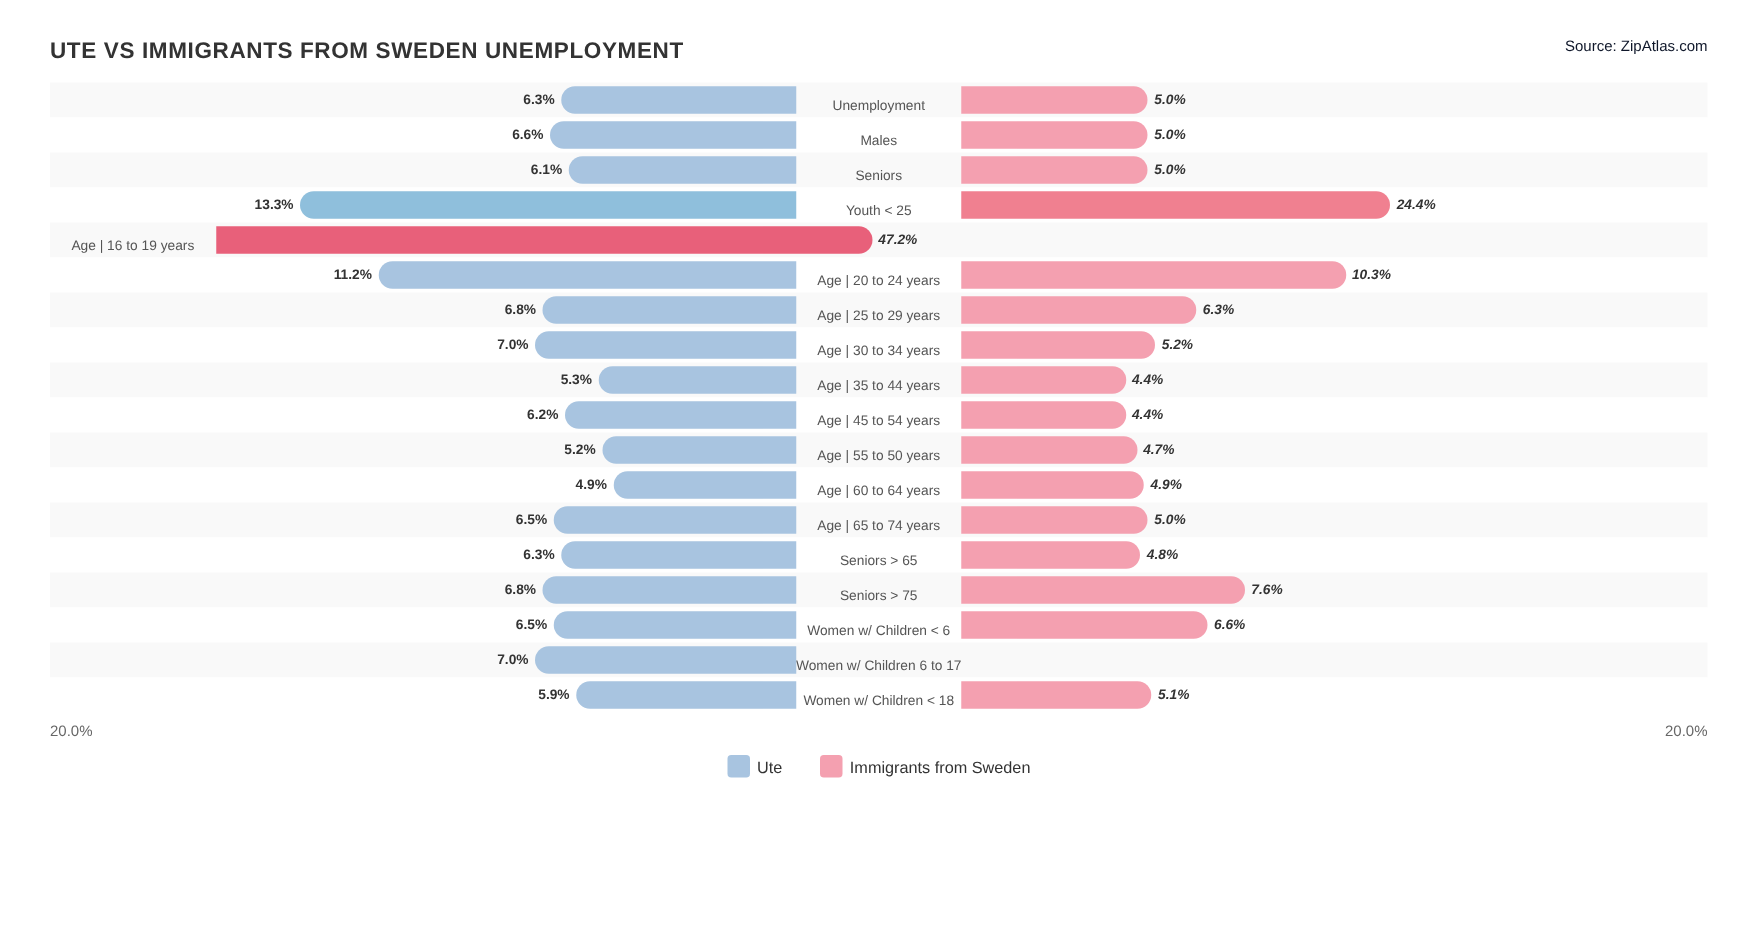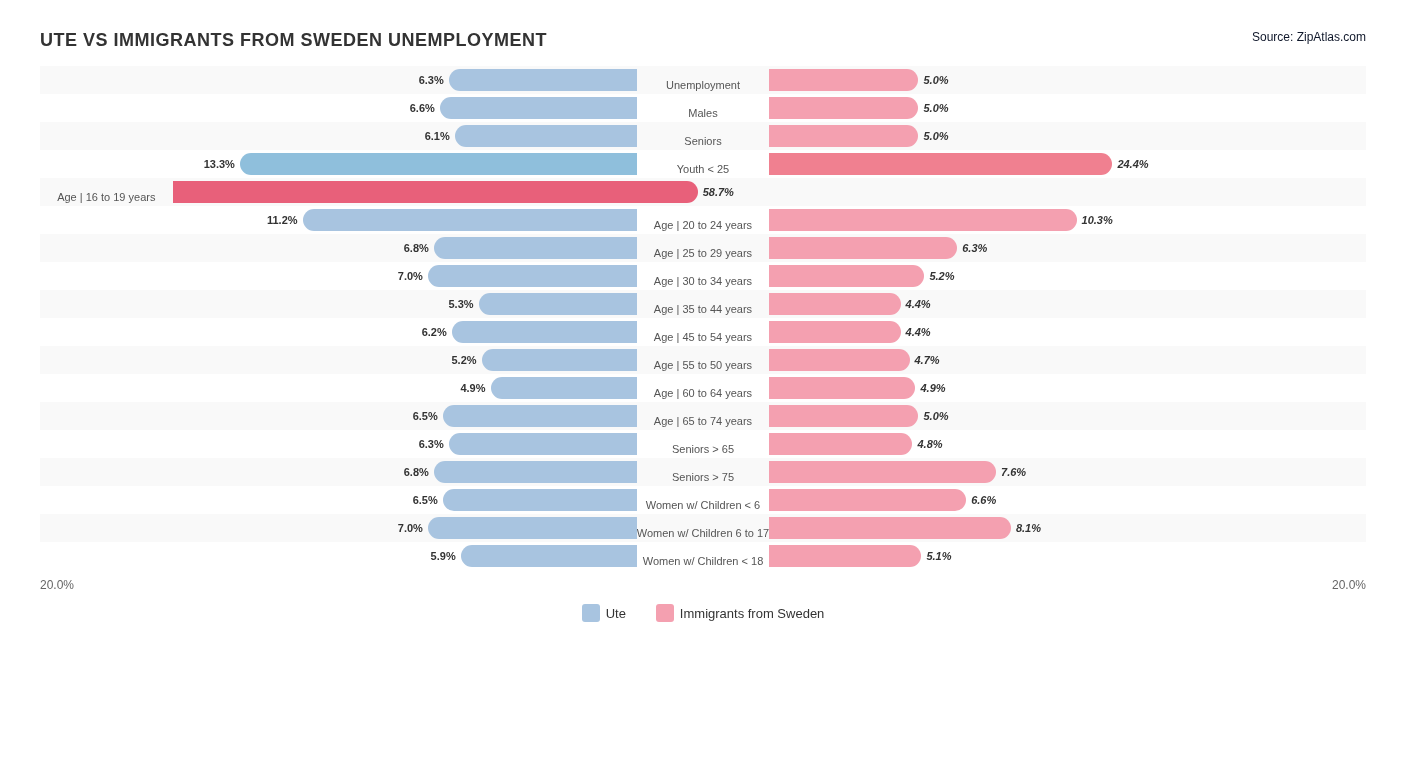--- a/index.html
+++ b/index.html
@@ -215,21 +215,21 @@
       <div class="bar-right bar-sweden" style="width: 57.49999999999999%; background-color: #f08090;">
       </div>
       <span class="right-val">24.4%</span>
     </div>
   </div>
       <div class="chart-row-item">
     <div class="center-label">Age | 16 to 19 years</div>
     <div class="right-section">
       <div class="bar-right bar-sweden" style="width: 88%; background-color: #e8607a;">
       </div>
-      <span class="right-val">58.7%</span>
+      <span class="right-val">47.2%</span>
     </div>
   </div>
       <div class="chart-row-item">
     <div class="left-section">
       <span class="left-val">11.2%</span>
       <div class="bar-left bar-ute" style="width: 56.00000000000001%; background-color: #a8c4e0;">
       </div>
     </div>
     <div class="center-label">Age | 20 to 24 years</div>
     <div class="right-section">
@@ -368,25 +368,20 @@
       <span class="right-val">6.6%</span>
     </div>
   </div>
       <div class="chart-row-item">
     <div class="left-section">
       <span class="left-val">7.0%</span>
       <div class="bar-left bar-ute" style="width: 35%; background-color: #a8c4e0;">
       </div>
     </div>
     <div class="center-label">Women w/ Children 6 to 17</div>
-    <div class="right-section">
-      <div class="bar-right bar-sweden" style="width: 40.5%; background-color: #f4a0b0;">
-      </div>
-      <span class="right-val">8.1%</span>
-    </div>
   </div>
       <div class="chart-row-item">
     <div class="left-section">
       <span class="left-val">5.9%</span>
       <div class="bar-left bar-ute" style="width: 29.5%; background-color: #a8c4e0;">
       </div>
     </div>
     <div class="center-label">Women w/ Children &lt; 18</div>
     <div class="right-section">
       <div class="bar-right bar-sweden" style="width: 25.5%; background-color: #f4a0b0;">

